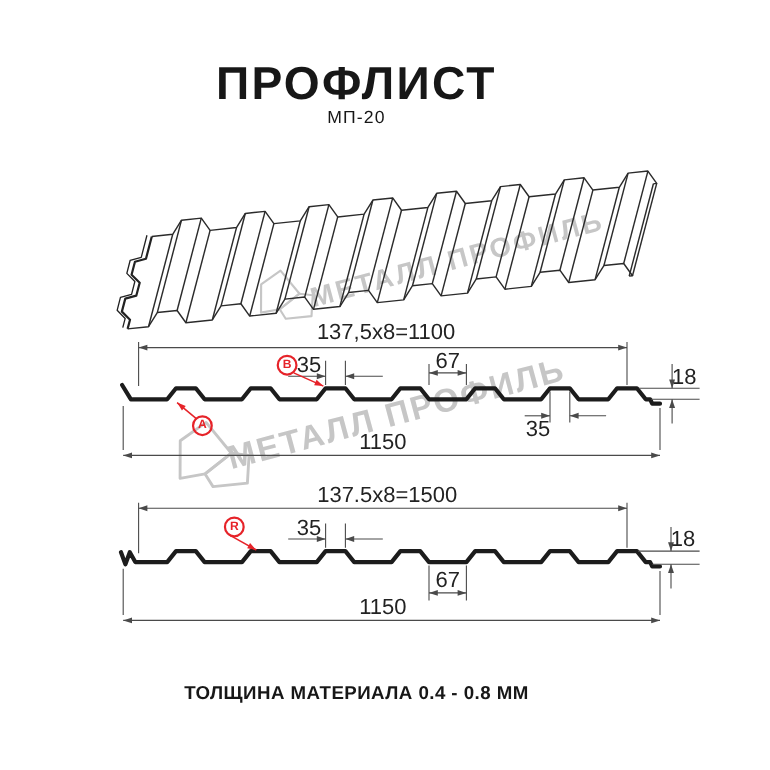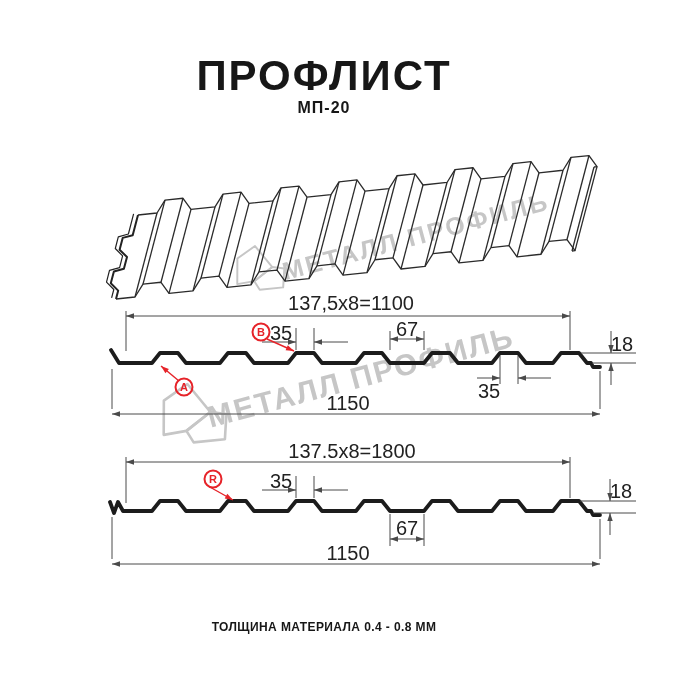--- a/index.html
+++ b/index.html
@@ -4,23 +4,23 @@
 <style>
   :root{
     --red:#e62329; --line:#1c1c1c; --dim:#4a4a4a; --wm:#c6c6c6; --txt:#171717;
   }
   html,body{margin:0;padding:0;width:700px;height:700px;background:#ffffff;
     font-family:"Liberation Sans", sans-serif; overflow:hidden;}
   .stage{position:relative;width:648px;height:700px;background:#fff;}
   .page-title{position:absolute;left:0;right:0;top:52px;text-align:center;
     font-size:42px;font-weight:700;letter-spacing:2px;color:var(--txt);}
   .page-subtitle{position:absolute;left:0;right:0;top:99px;text-align:center;
-    font-size:16px;font-weight:700;letter-spacing:1px;color:var(--txt);}
+    font-size:16px;font-weight:400;letter-spacing:1px;color:var(--txt);}
   .page-footer{position:absolute;left:0;right:0;top:620px;text-align:center;
-    font-size:12px;font-weight:600;letter-spacing:.4px;color:var(--txt);}
+    font-size:17px;font-weight:600;letter-spacing:.4px;color:var(--txt);}
   .wm-text{position:absolute;font-weight:700;color:var(--wm);white-space:nowrap;
     transform:translateY(-50%) rotate(-15deg);transform-origin:left center;z-index:0;}
   .wm-1{left:283px;top:272px;font-size:25px;letter-spacing:2.5px;}
   .wm-2{left:208px;top:418px;font-size:30px;letter-spacing:2px;}
   svg.draw{position:absolute;left:0;top:0;z-index:1;}
   .dim{position:absolute;z-index:2;font-size:20px;color:#222;white-space:nowrap;
     transform:translate(-50%,-50%);}
   .callout{position:absolute;z-index:2;width:19px;height:19px;box-sizing:border-box;
     border:2px solid var(--red);border-radius:50%;color:var(--red);
     font-size:11px;font-weight:700;line-height:15px;text-align:center;
@@ -163,21 +163,21 @@
 
   <div class="dim" style="left:351px;top:303px">137,5x8=1100</div>
   <div class="dim" style="left:281px;top:333px">35</div>
   <div class="dim" style="left:407px;top:329px">67</div>
   <div class="dim" style="left:622px;top:344px">18</div>
   <div class="dim" style="left:489px;top:391px">35</div>
   <div class="dim" style="left:348px;top:403px">1150</div>
   <div class="callout" style="left:184px;top:387px">A</div>
   <div class="callout" style="left:261px;top:332px">B</div>
 
-  <div class="dim" style="left:352px;top:451px">137.5x8=1800</div>
+  <div class="dim" style="left:352px;top:451px">137.5x8=1500</div>
   <div class="dim" style="left:281px;top:481px">35</div>
   <div class="dim" style="left:407px;top:528px">67</div>
   <div class="dim" style="left:621px;top:491px">18</div>
   <div class="dim" style="left:348px;top:553px">1150</div>
   <div class="callout" style="left:213px;top:479px">R</div>
 
   <div class="page-footer">ТОЛЩИНА МАТЕРИАЛА 0.4 - 0.8 ММ</div>
 </div>
 
 </body></html>

